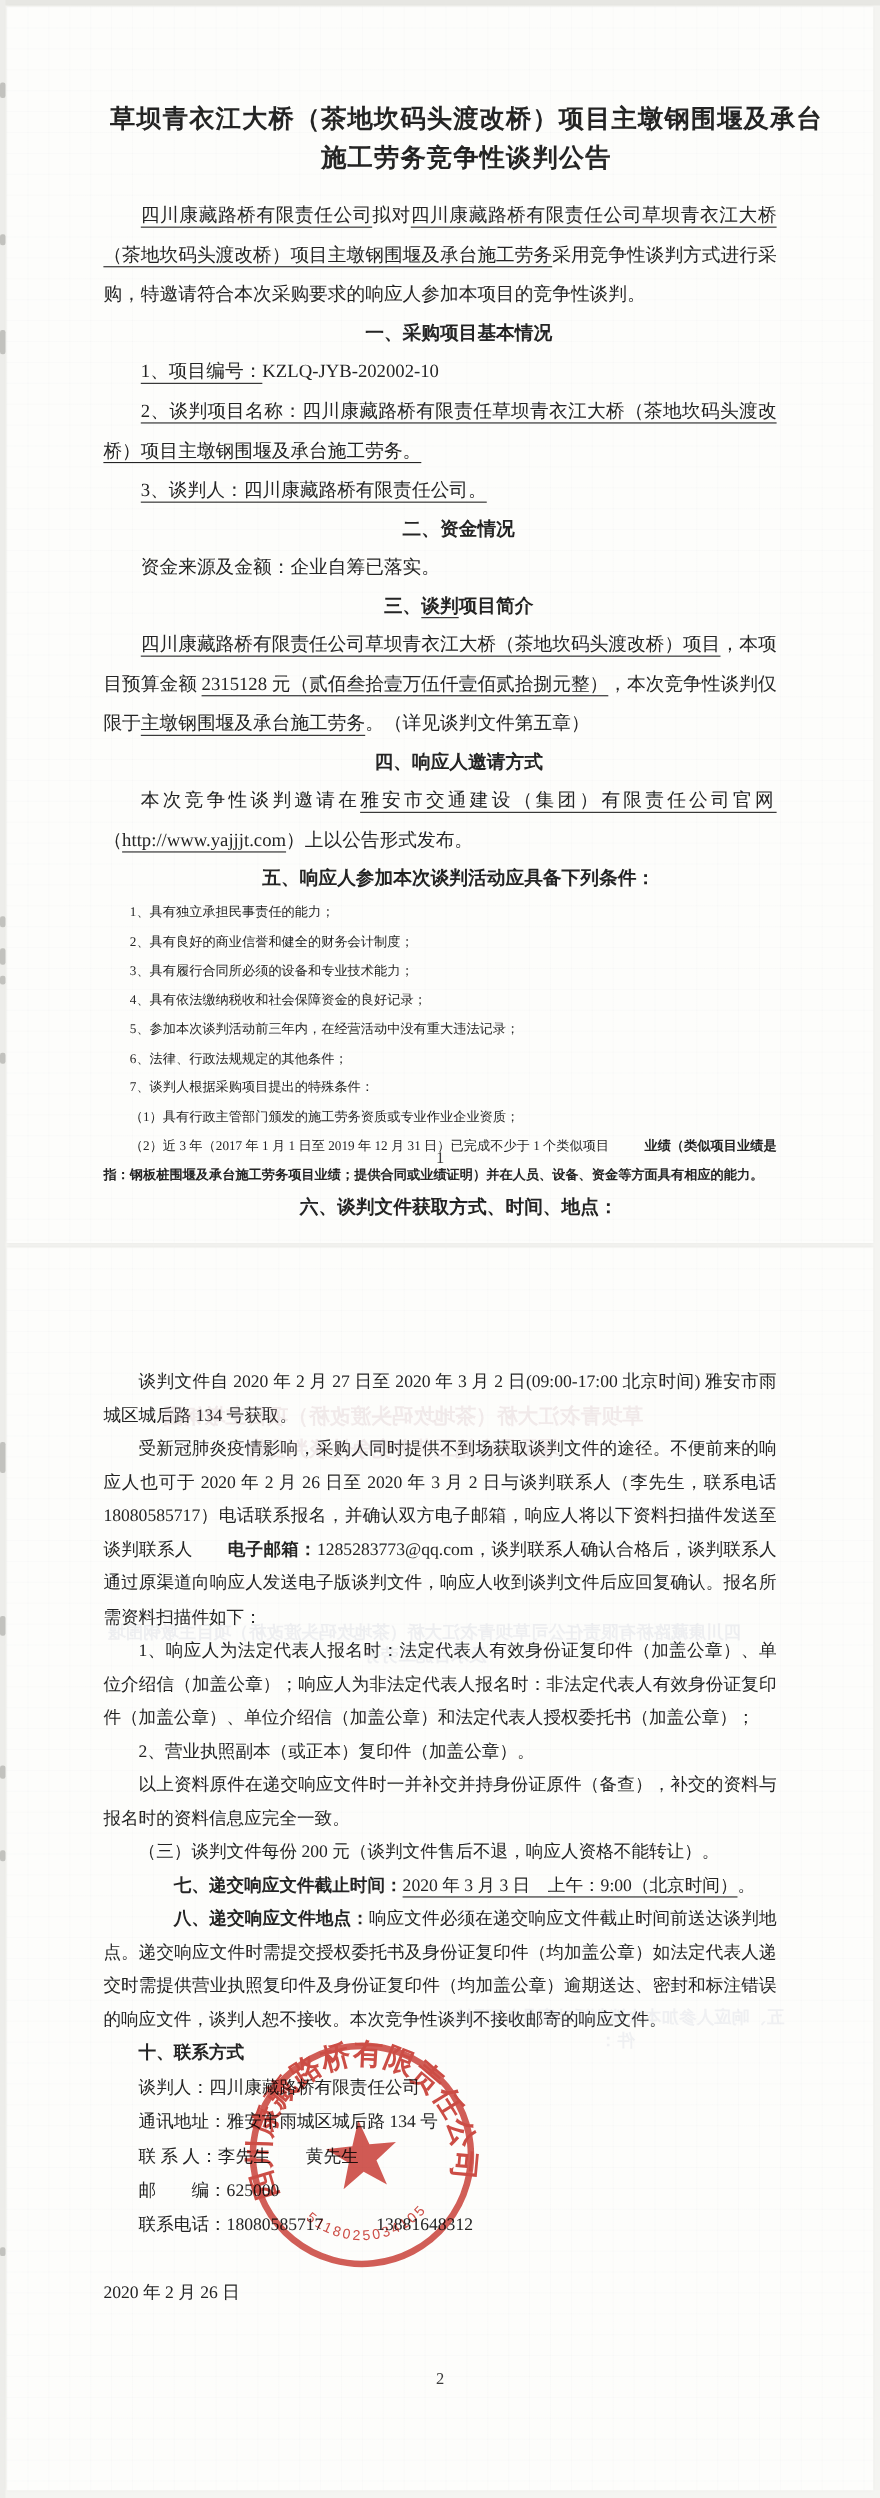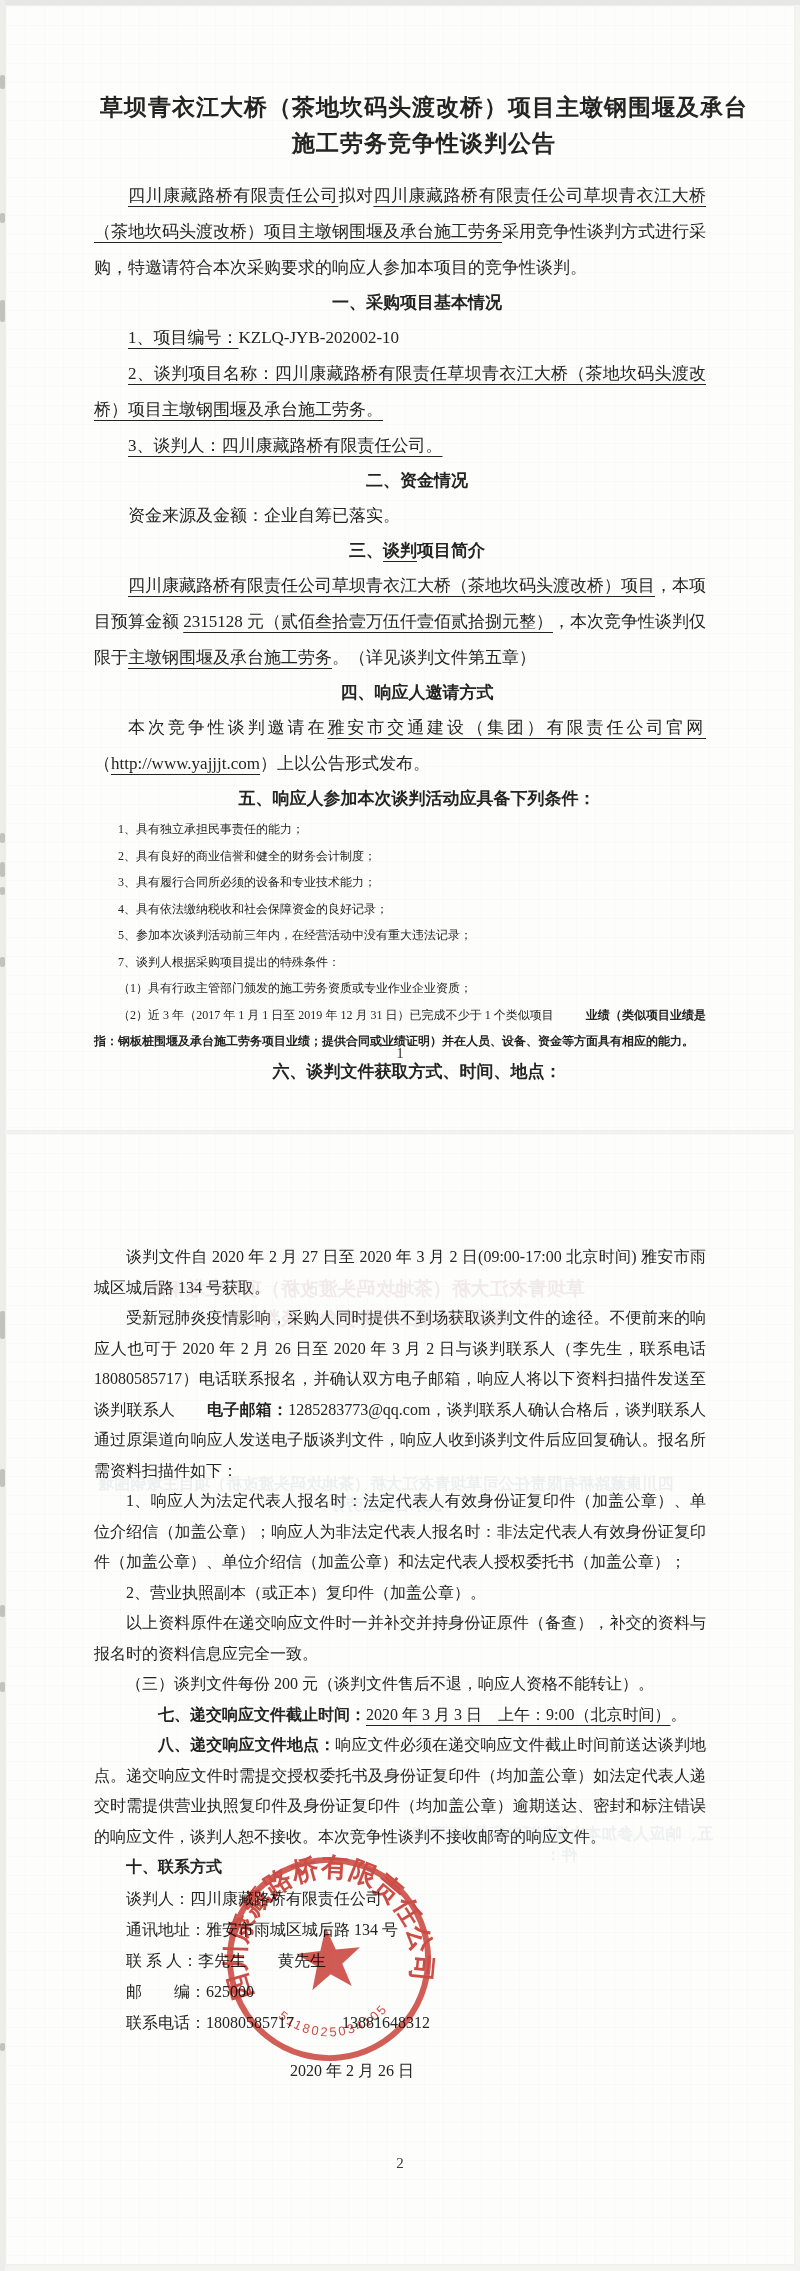--- a/index.html
+++ b/index.html
@@ -20,21 +20,21 @@
   .para2{font-size:16px;line-height:30.5px;text-align:justify;text-indent:2em;margin:0;}
   .hd{font-family:"Liberation Sans",sans-serif;font-weight:700;font-size:17px;
     line-height:34px;text-indent:2em;margin:0;text-align:center;}
   .hd2{font-family:"Liberation Sans",sans-serif;font-weight:700;font-size:16px;
     line-height:30.5px;text-indent:2em;margin:0;text-align:justify;}
   .hei{font-family:"Liberation Sans",sans-serif;font-weight:700;margin-left:32px;}
   .cond{font-size:12px;line-height:26.5px;text-indent:2em;text-align:justify;}
   .u{text-decoration:underline;text-underline-offset:5px;text-decoration-thickness:1px;}
   .sp{letter-spacing:.16em;}
   .contact{font-size:16px;line-height:31px;text-indent:2em;}
-  .sign-date{font-size:16px;line-height:30px;text-align:center;padding-right:96px;margin-top:18px;}
+  .sign-date{font-size:16px;line-height:30px;text-align:left;padding-right:96px;margin-top:32px;}
   .pageno{position:absolute;left:0;width:100%;text-align:center;font-size:15px;color:#3a3a3a;}
   .pageno.n1{bottom:68px;}
   .pageno.n2{bottom:92px;}
   
   .seal{position:absolute;left:214px;top:716px;width:218px;height:218px;
     transform:rotate(-6deg);opacity:.88;mix-blend-mode:multiply;pointer-events:none;}
   
   .ghost{position:absolute;transform:scaleX(-1);filter:blur(.6px);text-align:center;
     pointer-events:none;font-weight:700;}
   .g1{top:140px;left:140px;width:440px;font-size:19px;line-height:30px;color:rgba(170,120,135,.14);}
@@ -71,20 +71,21 @@
 
       <div class="hd">四、响应人邀请方式</div>
       <p class="para"><span class="sp">本次竞争性谈判邀请在</span><span class="u sp">雅安市交通建设（集团）有限责任公司官网</span><span>（</span><span class="u">http://www.yajjjt.com</span><span>）上以公告形式发布。</span></p>
 
       <div class="hd">五、响应人参加本次谈判活动应具备下列条件：</div>
       <div class="cond">1、具有独立承担民事责任的能力；</div>
       <div class="cond">2、具有良好的商业信誉和健全的财务会计制度；</div>
       <div class="cond">3、具有履行合同所必须的设备和专业技术能力；</div>
       <div class="cond">4、具有依法缴纳税收和社会保障资金的良好记录；</div>
       <div class="cond">5、参加本次谈判活动前三年内，在经营活动中没有重大违法记录；</div>
+      <div class="cond">6、法律、行政法规规定的其他条件；</div>
       <div class="cond">7、谈判人根据采购项目提出的特殊条件：</div>
       <div class="cond">（1）具有行政主管部门颁发的施工劳务资质或专业作业企业资质；</div>
       <div class="cond"><span>（2）近 3 年（2017 年 1 月 1 日至 2019 年 12 月 31 日）已完成不少于 1 个类似项目</span><span class="hei">业绩（类似项目业绩是指：钢板桩围堰及承台施工劳务项目业绩；提供合同或业绩证明）并在人员、设备、资金等方面具有相应的能力。</span></div>
 
       <div class="hd">六、谈判文件获取方式、时间、地点：</div>
     </div>
     <div class="pageno n1">1</div>
   </div>
 
   <div class="page page2">

